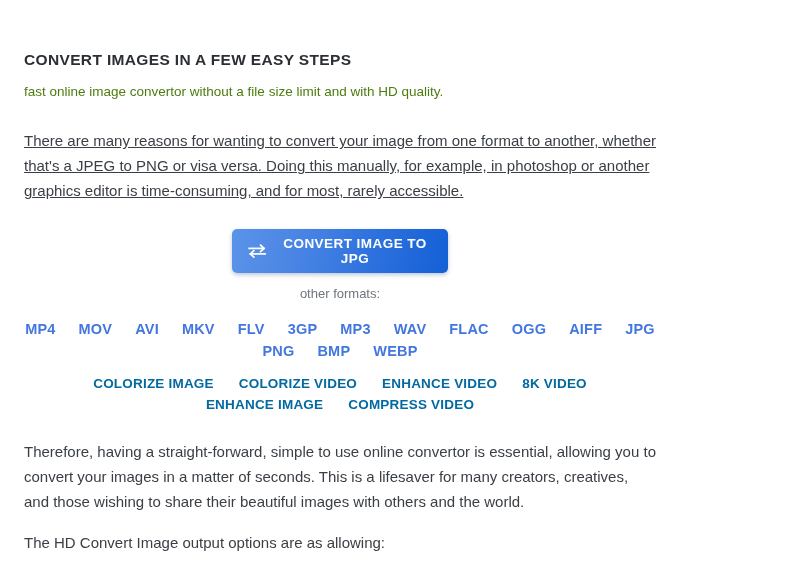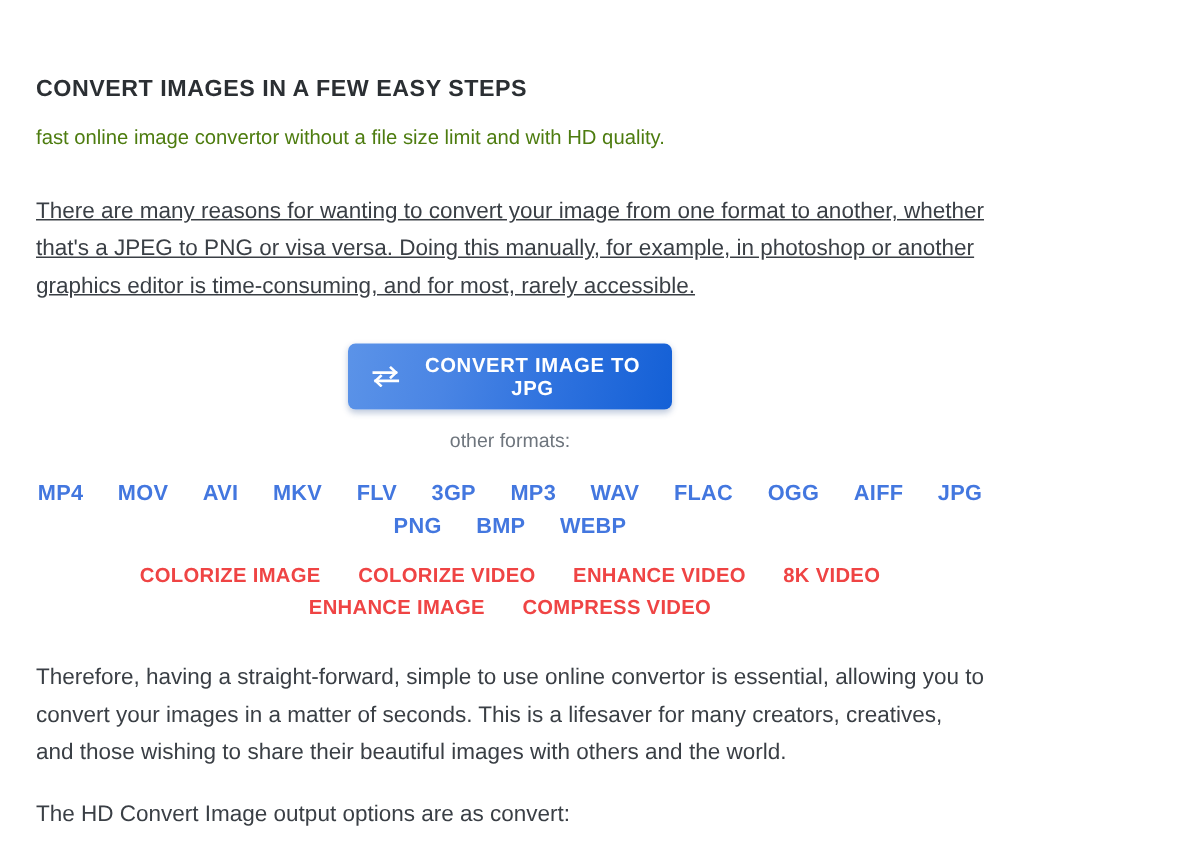--- a/index.html
+++ b/index.html
@@ -126,21 +126,21 @@
     font-weight: bold;
     color: #4377df;
     text-decoration: none;
     letter-spacing: 0.2px;
     white-space: nowrap;
     cursor: pointer;
   }
   .tool-link {
     font-size: 13.5px;
     font-weight: bold;
-    color: #ef4444;
+    color: #0369a1;
     text-decoration: none;
     letter-spacing: 0.2px;
     white-space: nowrap;
     cursor: pointer;
   }
 
   
   .output-list {
     margin: 0;
     padding: 10px 0 0 43px;
@@ -205,21 +205,21 @@
     <a class="tool-link" href="#">COLORIZE IMAGE</a>
     <a class="tool-link" href="#">COLORIZE VIDEO</a>
     <a class="tool-link" href="#">ENHANCE VIDEO</a>
     <a class="tool-link" href="#">8K VIDEO</a>
     <a class="tool-link" href="#">ENHANCE IMAGE</a>
     <a class="tool-link" href="#">COMPRESS VIDEO</a>
   </div>
 
   <p class="para para-therefore">Therefore, having a straight-forward, simple to use online convertor is essential, allowing you to convert your images in a matter of seconds. This is a lifesaver for many creators, creatives, and those wishing to share their beautiful images with others and the world.</p>
 
-  <p class="para para-options">The HD Convert Image output options are as convert:</p>
+  <p class="para para-options">The HD Convert Image output options are as allowing:</p>
 
   <ul class="output-list">
     <li>JPEG</li>
     <li>PNG</li>
 
   </ul>
 
 </div>
 
 </body></html>

